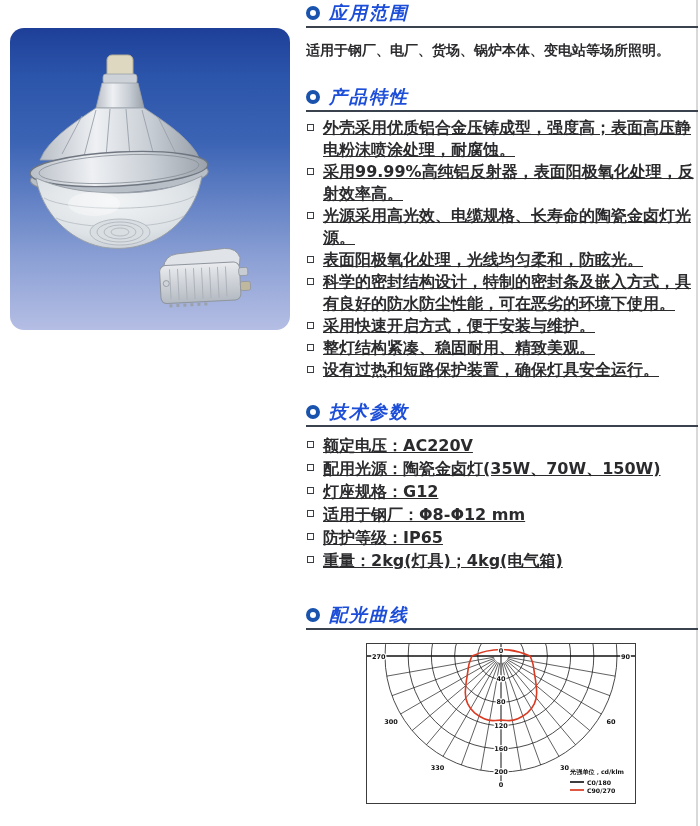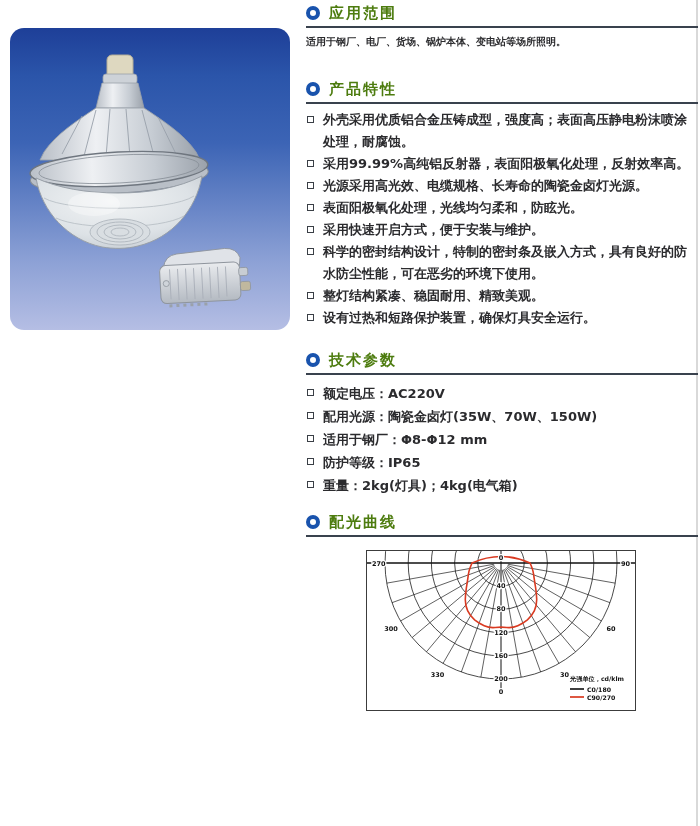--- a/index.html
+++ b/index.html
@@ -13,35 +13,35 @@
          #8ea2d6 78%,#b5bee4 100%);
          background:linear-gradient(180deg,#1e3f98 0%,#2b55aa 16%,#3c64b5 38%,#8ea2d6 78%,#b5bee4 100%);}
   .photo svg{display:block;}
 
   
   .content{position:absolute;left:306px;top:0;width:392px;}
 
   .sec-head{display:flex;align-items:center;gap:9px;}
   .ring{width:14px;height:14px;border-radius:50%;border:4px solid #1953ad;background:#fff;
         box-sizing:border-box;flex:0 0 auto;}
-  .sec-title{font-size:15px;font-weight:bold;color:#4d7c0f;letter-spacing:2px;line-height:18px;}
+  .sec-title{font-size:18px;font-weight:bold;color:#1d4ed8;letter-spacing:2px;line-height:18px;font-style:italic;}
   .rule{height:2px;background:#39424d;margin-top:4px;}
 
-  .para{margin-top:4px;font-size:10px;font-weight:bold;line-height:20px;}
+  .para{margin-top:12px;font-size:14px;font-weight:bold;line-height:20px;}
 
   ul.blist{list-style:none;margin:0;padding:0;}
-  ul.blist li{position:relative;padding-left:17px;font-size:13px;font-weight:bold;}
+  ul.blist li{position:relative;padding-left:17px;font-size:16px;font-weight:bold;text-decoration:underline;}
   ul.blist li::before{content:"";position:absolute;left:1px;top:7px;width:5px;height:5px;
         border:1.5px solid #3a3f46;background:#fff;}
   ul.features{margin-top:5px;}
   ul.features li{line-height:22px;}
   ul.specs{margin-top:7px;}
   ul.specs li{line-height:23px;}
 
-  .sec2{margin-top:28px;} .sec3{margin-top:22px;} .sec4{margin-top:16px;}
+  .sec2{margin-top:28px;} .sec3{margin-top:22px;} .sec4{margin-top:34px;}
   .sec1{padding-top:4px;}
 
   .chart-wrap{margin-top:13px;margin-left:60px;width:268px;height:159px;border:1.5px solid #3c3c3c;
         background:#fff;}
   .chart-wrap svg{display:block;}
 </style>
 </head>
 <body>
 
 <div class="page">
@@ -147,37 +147,38 @@
         <span class="ring"></span>
         <span class="sec-title">产品特性</span>
       </div>
       <div class="rule"></div>
       <ul class="blist features">
 
       <li>外壳采用优质铝合金压铸成型，强度高；表面高压静电粉沫喷涂处理，耐腐蚀。</li>
           <li>采用99.99%高纯铝反射器，表面阳极氧化处理，反射效率高。</li>
           <li>光源采用高光效、电缆规格、长寿命的陶瓷金卤灯光源。</li>
           <li>表面阳极氧化处理，光线均匀柔和，防眩光。</li>
+          <li>科学的密封结构设计，特制的密封条及嵌入方式，具有良好的防水防尘性能，可在恶劣的环境下使用。</li>
           <li>采用快速开启方式，便于安装与维护。</li>
-          <li>科学的密封结构设计，特制的密封条及嵌入方式，具有良好的防水防尘性能，可在恶劣的环境下使用。</li>
           <li>整灯结构紧凑、稳固耐用、精致美观。</li>
           <li>设有过热和短路保护装置，确保灯具安全运行。</li>
         </ul>
     </div>
 
     <div class="sec3">
       <div class="sec-head">
         <span class="ring"></span>
         <span class="sec-title">技术参数</span>
       </div>
       <div class="rule"></div>
       <ul class="blist specs">
 
       <li>额定电压：AC220V</li>
           <li>配用光源：陶瓷金卤灯(35W、70W、150W)</li>
+          <li>灯座规格：G12</li>
           <li>适用于钢厂：Φ8-Φ12 mm</li>
           <li>防护等级：IP65</li>
           <li>重量：2kg(灯具)；4kg(电气箱)</li>
         </ul>
     </div>
 
     <div class="sec4">
       <div class="sec-head">
         <span class="ring"></span>
         <span class="sec-title">配光曲线</span>

